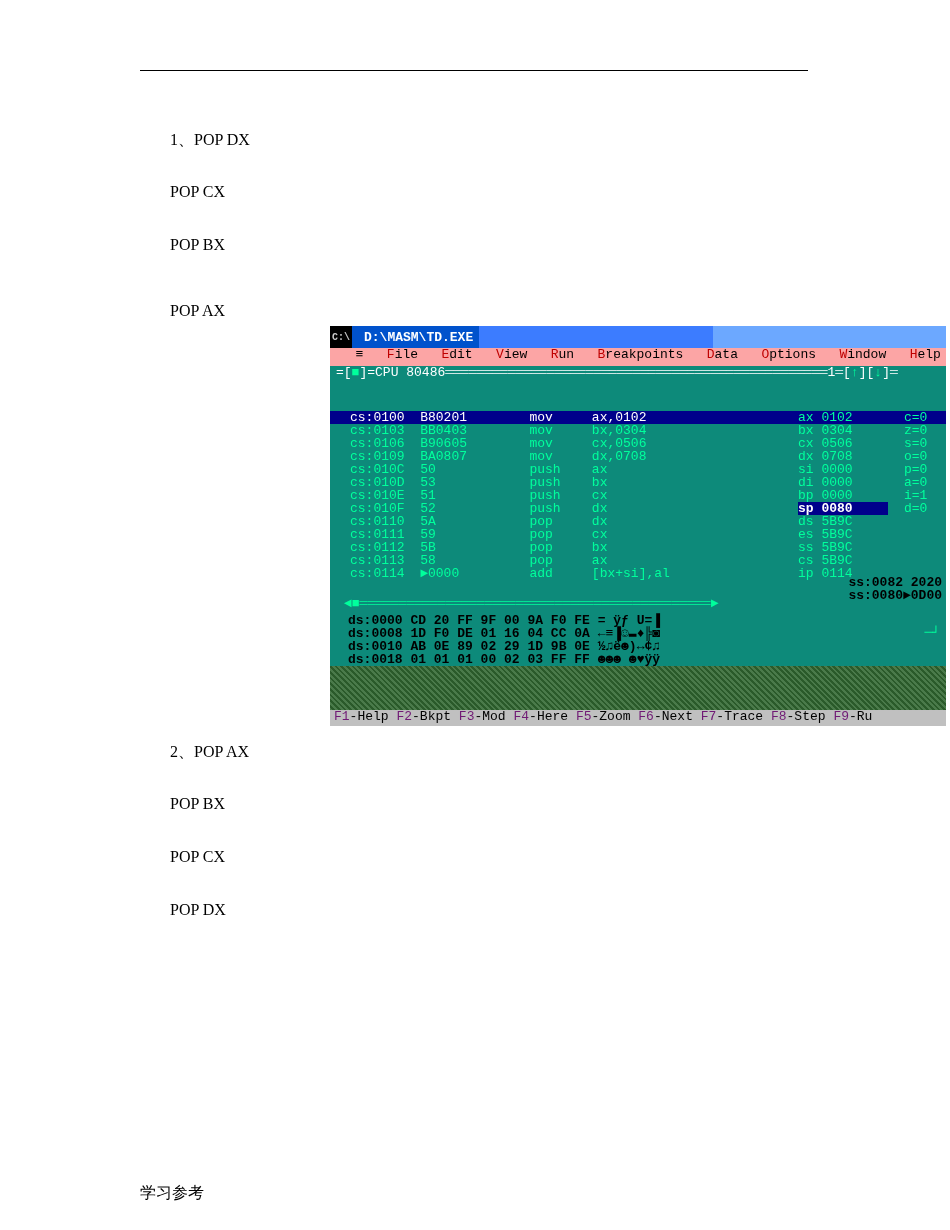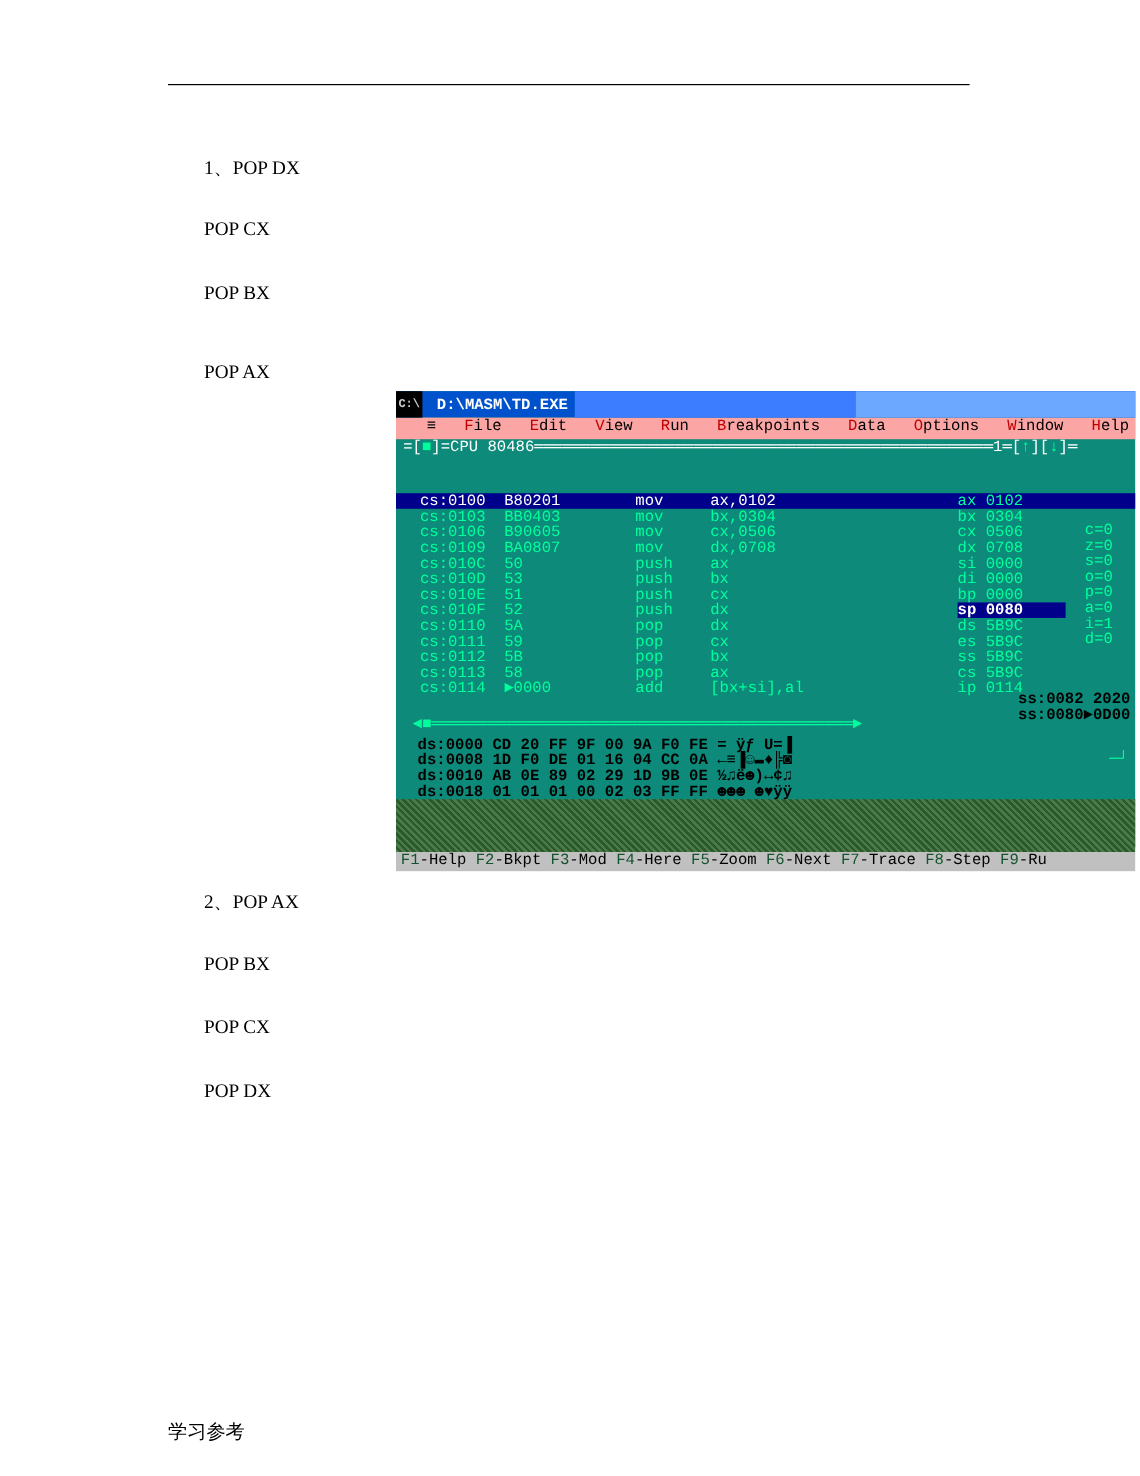--- a/index.html
+++ b/index.html
@@ -93,21 +93,20 @@
     width: 90px;
     color: #00ff9c;
   }
   .reg-col .hl { background:#00008b; color:#fff;font-weight:bold; }
   .flag-col {
     position: absolute;
     right: 2px;
     top: 0;
     width: 40px;
     color: #00ff9c;
-    margin-top: 24px;
   }
   .dump {
     color:#000;
     white-space:pre;
     font-weight:bold;
     padding-left:18px;
     margin-top:4px;
   }
   .stack-col {
     position:absolute;
@@ -122,21 +121,21 @@
     background: repeating-linear-gradient(45deg,#4a7a4a,#4a7a4a 2px,#2a5a2a 2px,#2a5a2a 4px);
   }
   .fkeys {
     height: 16px;
     background: #c0c0c0;
     color:#000;
     white-space: pre;
     padding-left: 4px;
     overflow:hidden;
   }
-  .fkeys .fn { color:#14532d; }
+  .fkeys .fn { color:#701a75; }
   .hscroll {
     white-space:pre;
     color:#00ff9c;
     padding-left:14px;
   }
   .footer {
     position:absolute;
     left:140px;
     top:1183px;
     font-size:16px;

